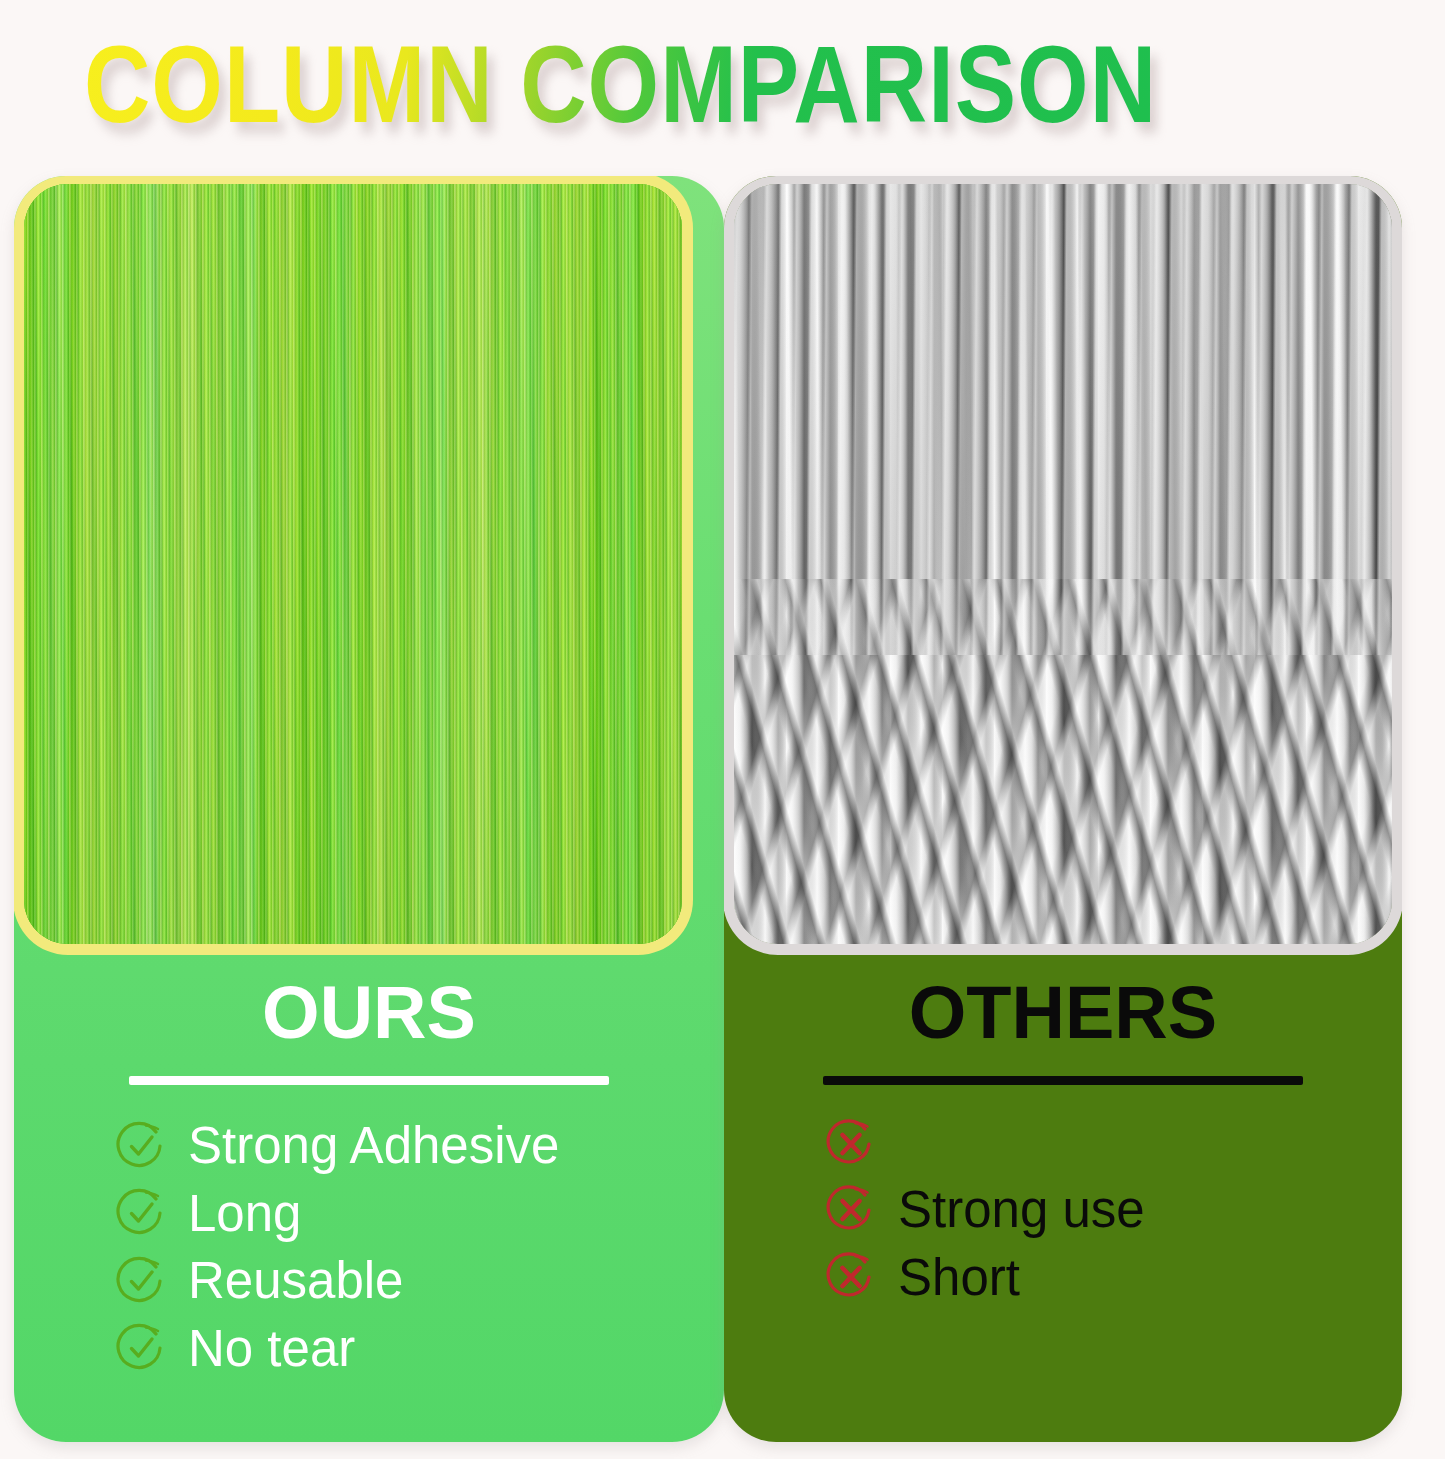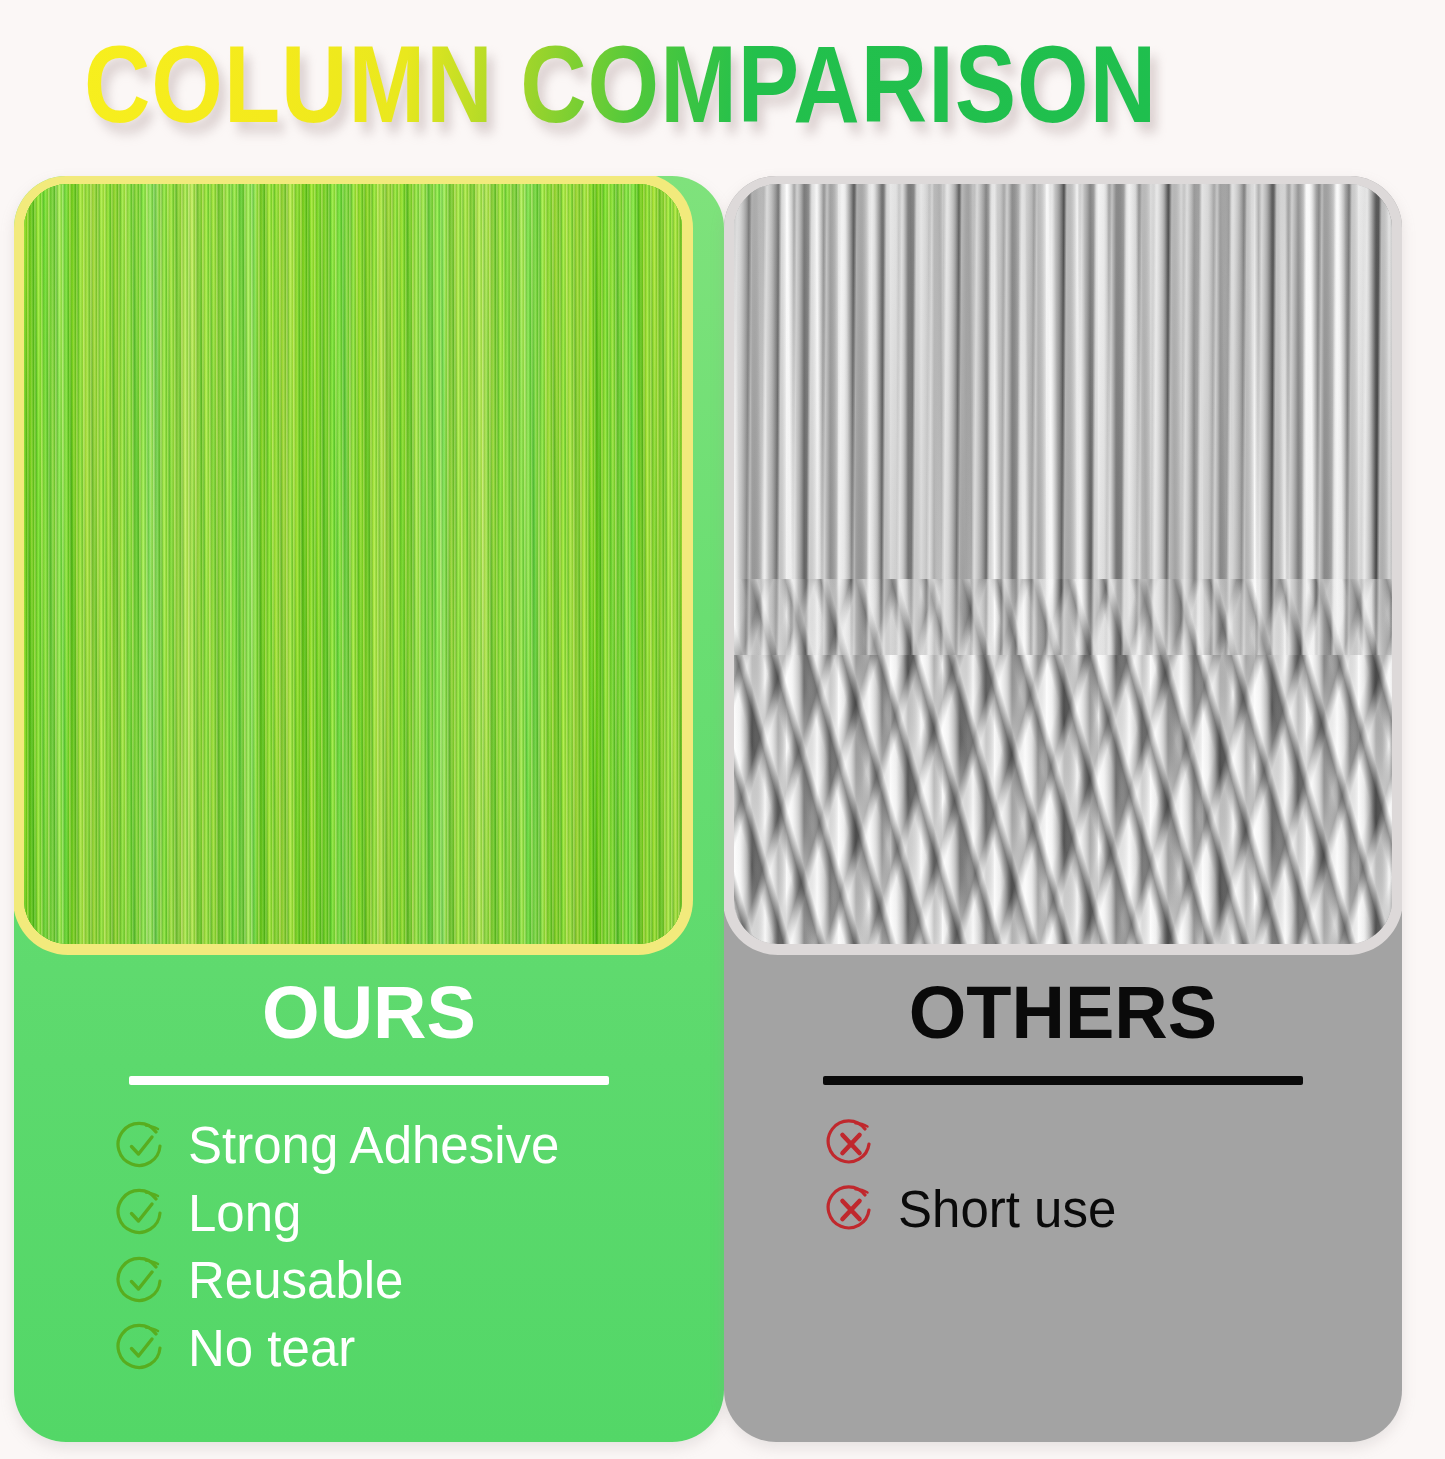--- a/index.html
+++ b/index.html
@@ -58,21 +58,21 @@
     box-shadow: 0 6px 14px rgba(160,150,148,0.22);
   }
   .panel-left {
     left: 14px;
     width: 710px;
     background: linear-gradient(180deg, #7fe27c 0%, #6ade72 35%, #5cd96d 70%, #53d767 100%);
   }
   .panel-right {
     left: 724px;
     width: 678px;
-    background: #a3a3a3;
+    background: #4d7c0f;
   }
 
   
   .photo {
     position: absolute;
     top: 0;
     left: 0;
     width: 100%;
     height: 770px;
     border-radius: 48px;
@@ -336,17 +336,26 @@
           <path d="M33.5 16 L16.5 34" fill="none" stroke="#c0282d" stroke-width="4.6" stroke-linecap="round"></path>
         </svg>
       </li>
       <li class="feature-item">
         <svg class="feature-icon" viewBox="0 0 50 50">
           <path d="M39 10 A20.5 20.5 0 1 0 43 25" fill="none" stroke="#c0282d" stroke-width="3.2" stroke-linecap="round"></path>
           <path d="M41.5 7.5 A22 22 0 0 0 29.5 4.2" fill="none" stroke="#c0282d" stroke-width="2.4" stroke-linecap="round"></path>
           <path d="M16.5 16 L33.5 34" fill="none" stroke="#c0282d" stroke-width="4.6" stroke-linecap="round"></path>
           <path d="M33.5 16 L16.5 34" fill="none" stroke="#c0282d" stroke-width="4.6" stroke-linecap="round"></path>
         </svg>
-        <span class="feature-label">Short use</span>
+        <span class="feature-label">Strong use</span>
+      </li>
+      <li class="feature-item">
+        <svg class="feature-icon" viewBox="0 0 50 50">
+          <path d="M39 10 A20.5 20.5 0 1 0 43 25" fill="none" stroke="#c0282d" stroke-width="3.2" stroke-linecap="round"></path>
+          <path d="M41.5 7.5 A22 22 0 0 0 29.5 4.2" fill="none" stroke="#c0282d" stroke-width="2.4" stroke-linecap="round"></path>
+          <path d="M16.5 16 L33.5 34" fill="none" stroke="#c0282d" stroke-width="4.6" stroke-linecap="round"></path>
+          <path d="M33.5 16 L16.5 34" fill="none" stroke="#c0282d" stroke-width="4.6" stroke-linecap="round"></path>
+        </svg>
+        <span class="feature-label">Short</span>
       </li>
     </ul>
   </div>
 </section>
 
 </body></html>

